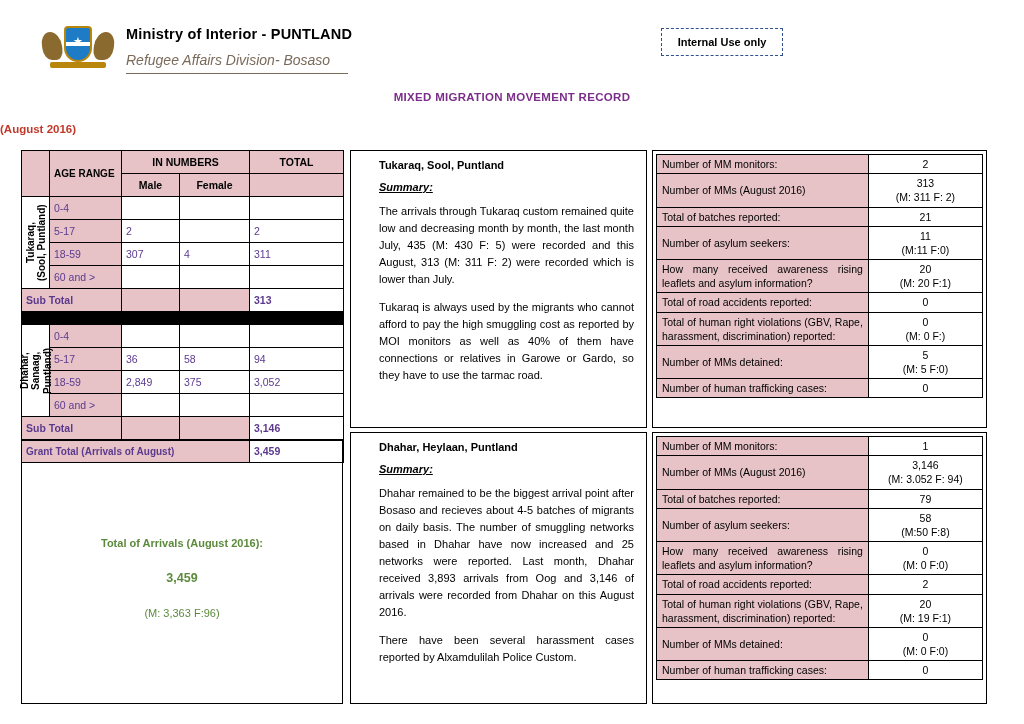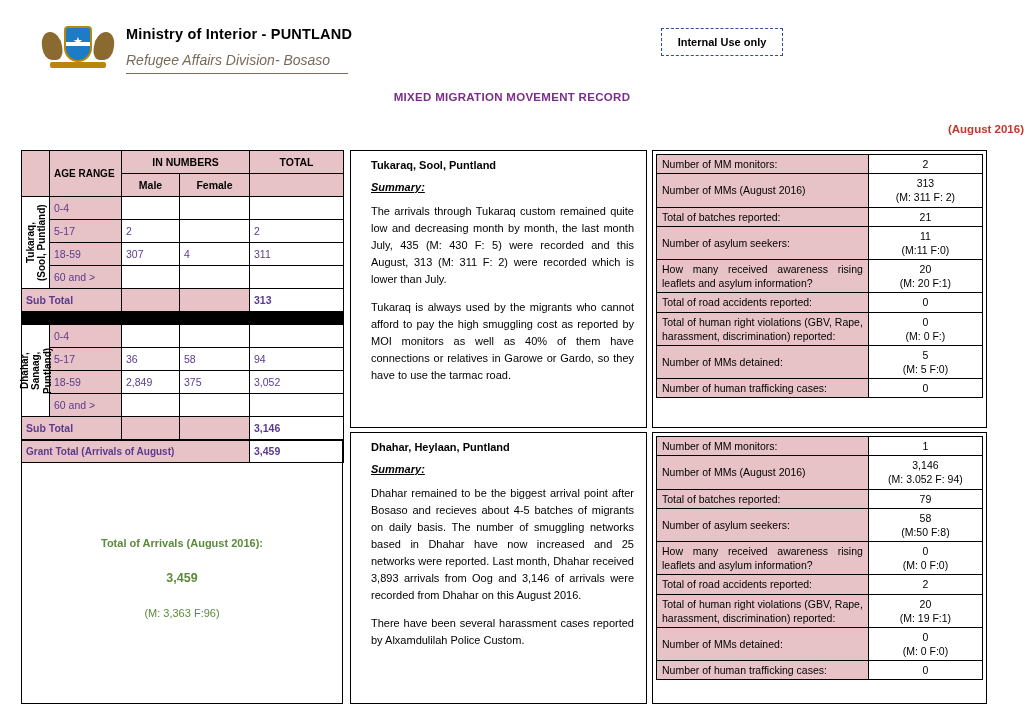--- a/index.html
+++ b/index.html
@@ -122,21 +122,21 @@
     font-size: 11.5px;
     font-weight: bold;
     color: #7b2d8a;
     letter-spacing: 0.3px;
   }
   .sub-title {
     position: absolute;
     top: 123px;
     left: 0;
     width: 1024px;
-    text-align: right;
+    text-align: left;
     font-size: 11.5px;
     font-weight: bold;
     color: #c0392b;
   }
 
   
   table {
     border-collapse: collapse;
     table-layout: fixed;
   }
@@ -203,21 +203,21 @@
     margin-top: 22px;
     font-size: 11px;
     color: #5c8a3c;
   }
 
   
   .summary {
     position: absolute;
     border: 1px solid #000;
     box-sizing: border-box;
-    padding: 8px 12px 8px 20px;
+    padding: 8px 12px 8px 28px;
   }
   .summary .place {
     font-size: 11px;
     font-weight: bold;
     margin-bottom: 10px;
   }
   .summary .sum-head {
     font-size: 11px;
     font-weight: bold;
     font-style: italic;

